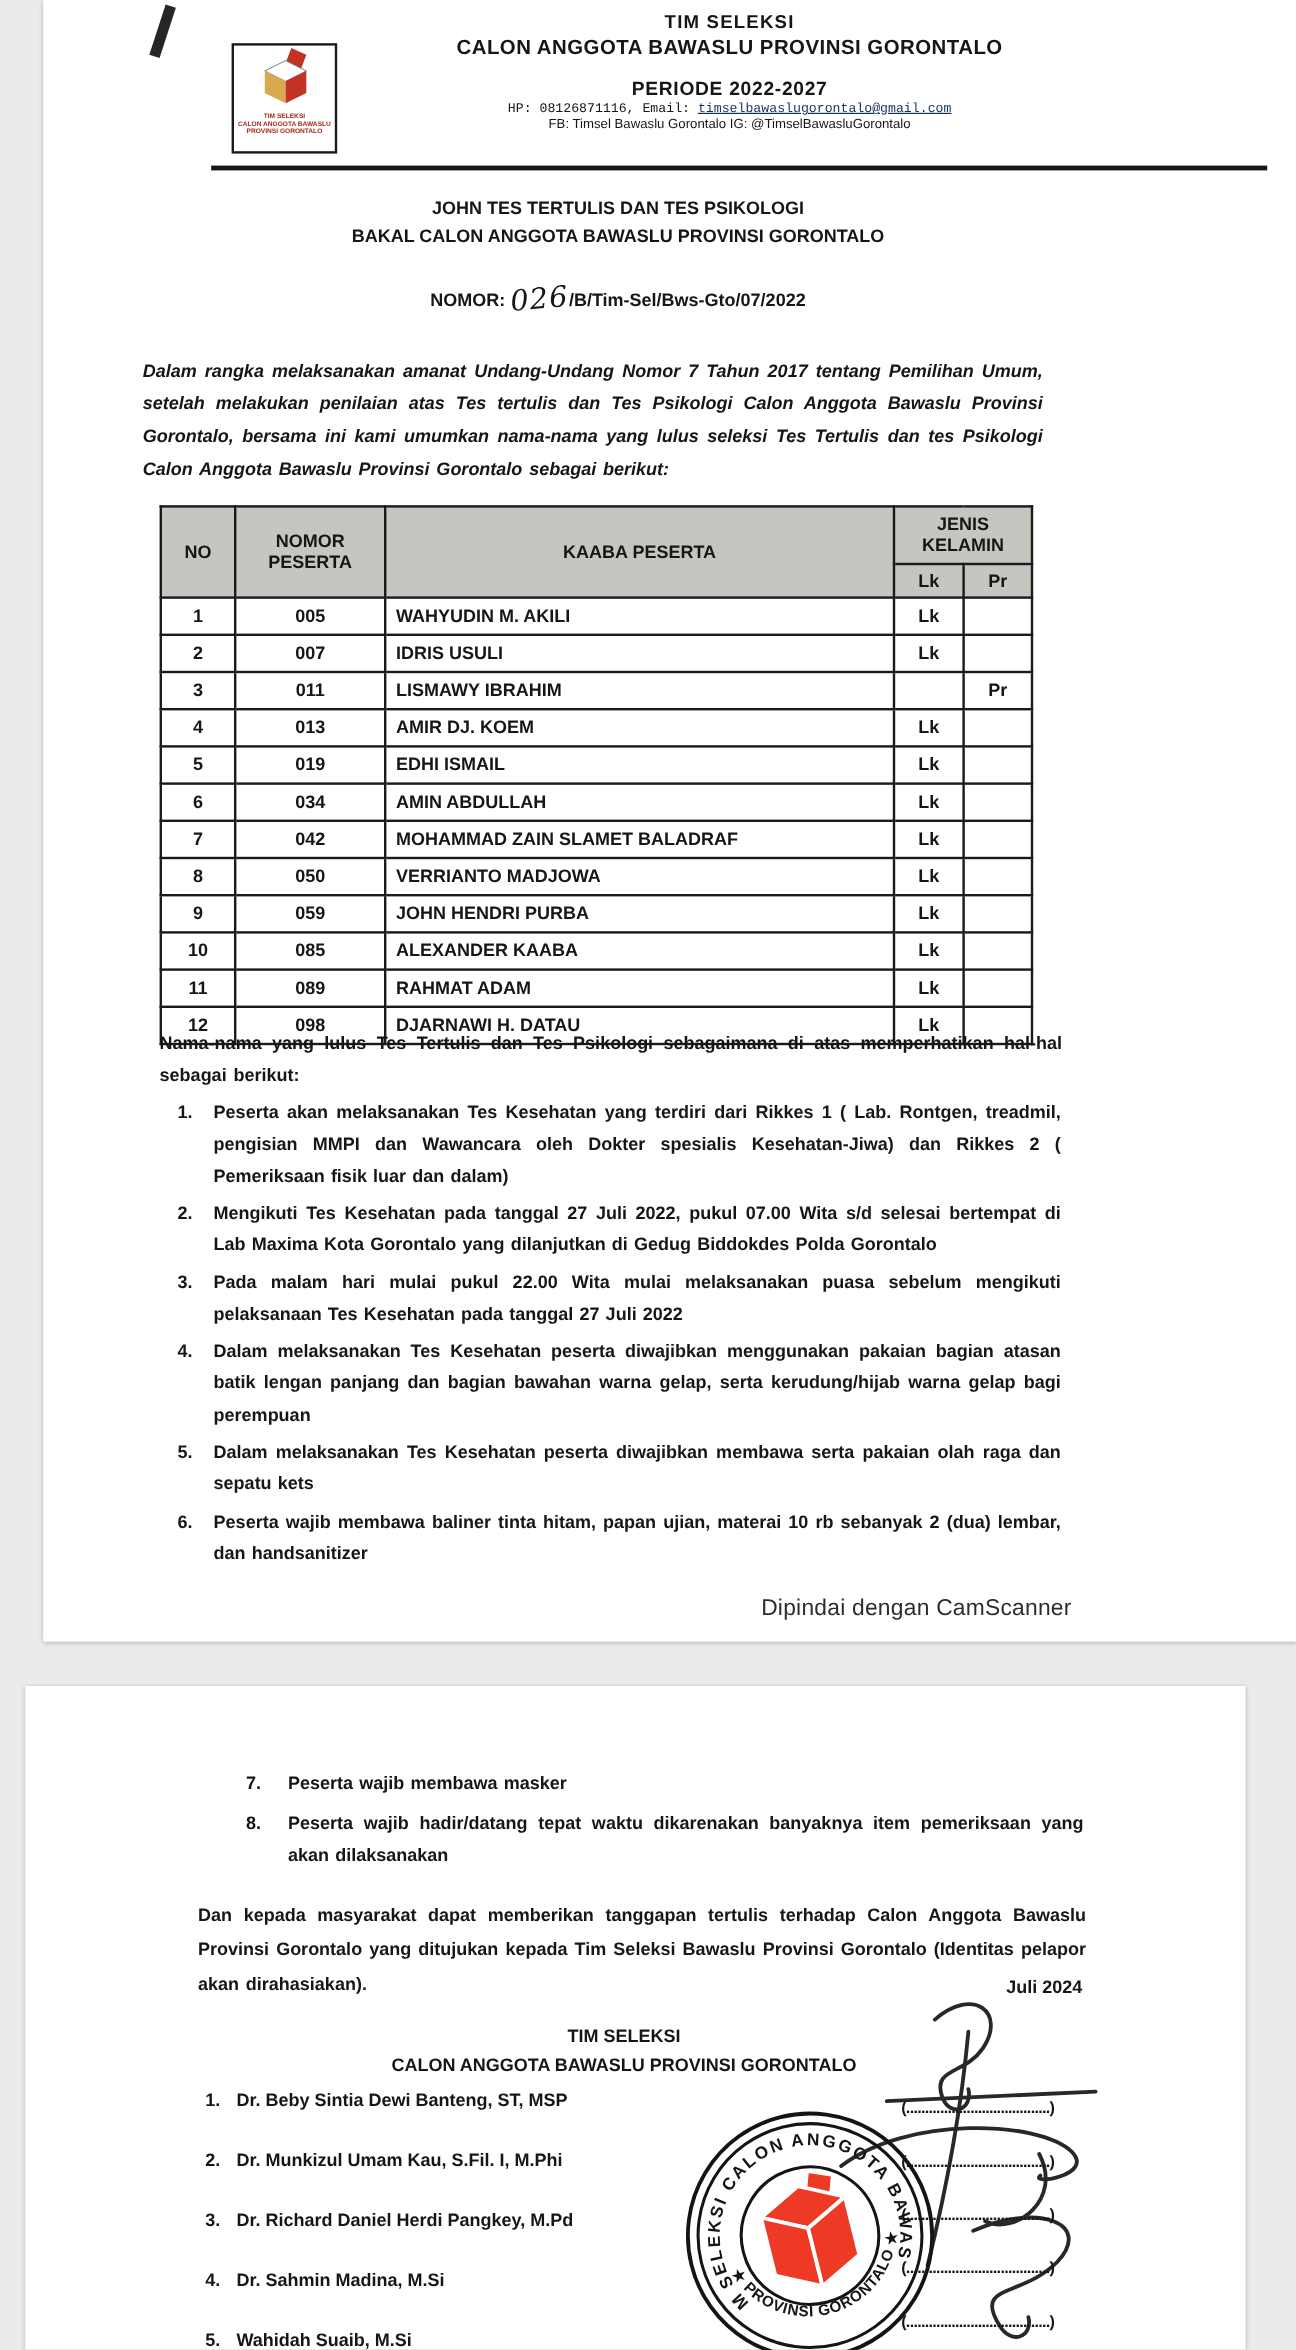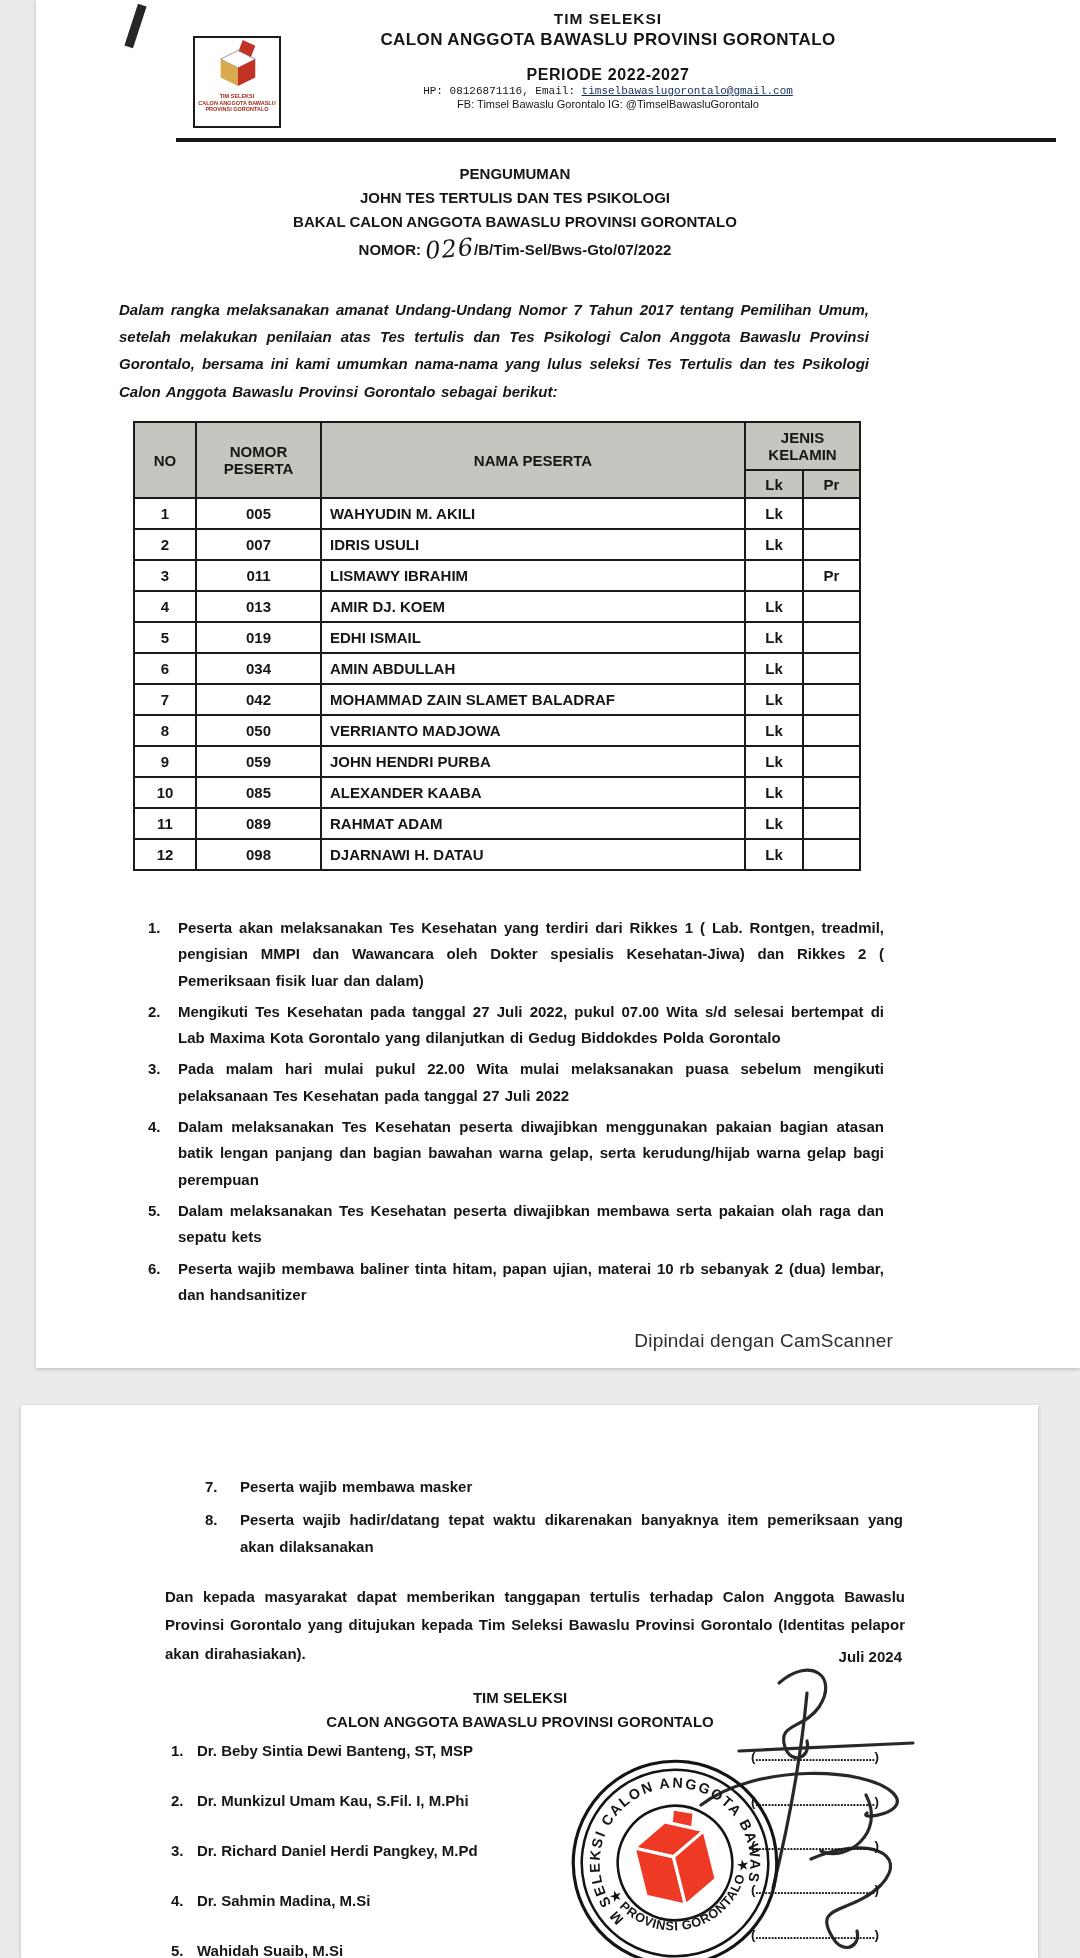--- a/index.html
+++ b/index.html
@@ -81,21 +81,20 @@
     <div class="lh1">TIM SELEKSI</div>
     <div class="lh2">CALON ANGGOTA BAWASLU PROVINSI GORONTALO</div>
     <div class="lh3">PERIODE 2022-2027</div>
     <div class="lh5"><span>HP: 08126871116, Email: </span><span class="email">timselbawaslugorontalo@gmail.com</span></div>
     <div class="lh6">FB: Timsel Bawaslu Gorontalo IG: @TimselBawasluGorontalo</div>
   </div>
 
   <div class="abs rule"></div>
 
   <div class="abs title-block">
-    <div>PENGUMUMAN</div>
     <div>JOHN TES TERTULIS DAN TES PSIKOLOGI</div>
     <div>BAKAL CALON ANGGOTA BAWASLU PROVINSI GORONTALO</div>
   </div>
 
   <div class="abs nomor">
     <span>NOMOR: </span><span class="hand">026</span><span>/B/Tim-Sel/Bws-Gto/07/2022</span>
   </div>
 
   <div class="abs para intro">Dalam rangka melaksanakan amanat Undang-Undang Nomor 7 Tahun 2017 tentang Pemilihan Umum, setelah melakukan penilaian atas Tes tertulis dan Tes Psikologi Calon Anggota Bawaslu Provinsi Gorontalo, bersama ini kami umumkan nama-nama yang lulus seleksi Tes Tertulis dan tes Psikologi Calon Anggota Bawaslu Provinsi Gorontalo sebagai berikut:</div>
 
@@ -105,21 +104,21 @@
           <col style="width:62px">
           <col style="width:125px">
           <col style="width:424px">
           <col style="width:58px">
           <col style="width:57px">
         </colgroup>
       <thead>
         <tr>
           <th class="c" rowspan="2" style="height:70px">NO</th>
           <th class="c" rowspan="2">NOMOR PESERTA</th>
-          <th class="c" rowspan="2">NAMA PESERTA</th>
+          <th class="c" rowspan="2">KAABA PESERTA</th>
           <th class="c" colspan="2" style="height:44px">JENIS KELAMIN</th>
         </tr>
         <tr>
           <th class="c" style="height:24px">Lk</th>
           <th class="c">Pr</th>
         </tr>
       </thead>
       <tbody>
           <tr>
             <td class="c">1</td>
@@ -202,20 +201,21 @@
             <td class="c">12</td>
             <td class="c">098</td>
             <td class="nm">DJARNAWI H. DATAU</td>
             <td class="c">Lk</td>
             <td class="c"></td>
           </tr>
         </tbody>
     </table>
   </div>
 
+  <div class="abs para after">Nama-nama yang lulus Tes Tertulis dan Tes Psikologi sebagaimana di atas memperhatikan hal-hal sebagai berikut:</div>
 
   <div class="abs olist items1">
       <div class="li">
         <span class="num">1.</span>
         <div class="txt">Peserta akan melaksanakan Tes Kesehatan yang terdiri dari Rikkes 1 ( Lab. Rontgen, treadmil, pengisian MMPI dan Wawancara oleh Dokter spesialis Kesehatan-Jiwa) dan Rikkes 2 ( Pemeriksaan fisik luar dan dalam)</div>
       </div>
       <div class="li">
         <span class="num">2.</span>
         <div class="txt">Mengikuti Tes Kesehatan pada tanggal 27 Juli 2022, pukul 07.00 Wita s/d selesai bertempat di Lab Maxima Kota Gorontalo yang dilanjutkan di Gedug Biddokdes Polda Gorontalo</div>
       </div>

